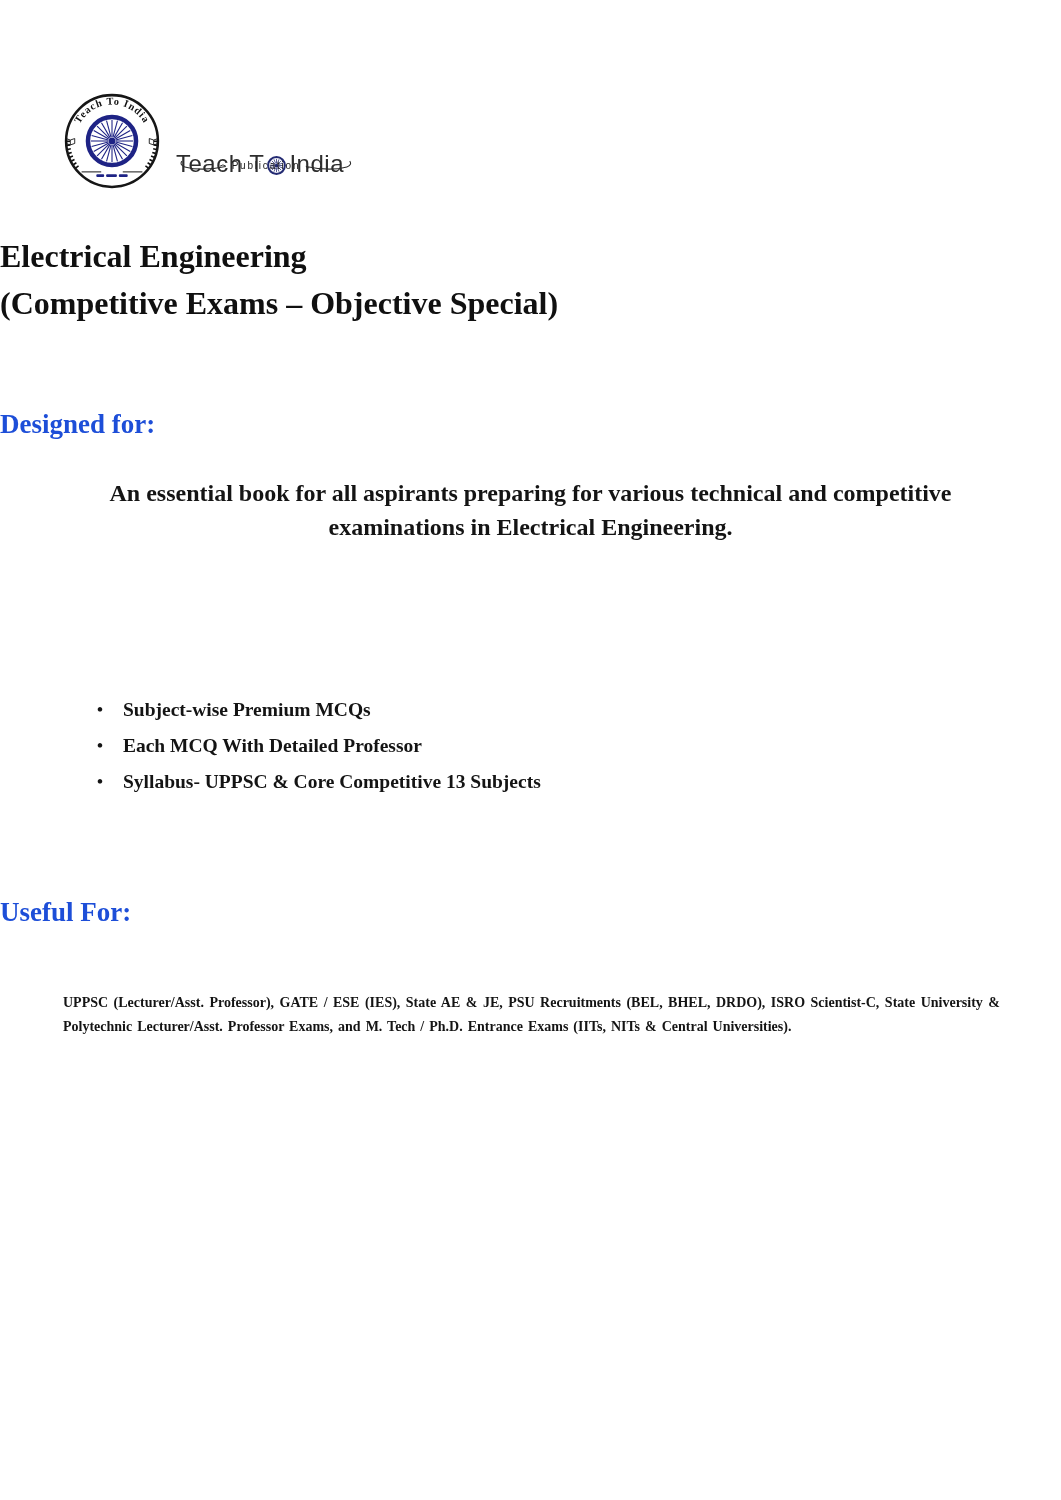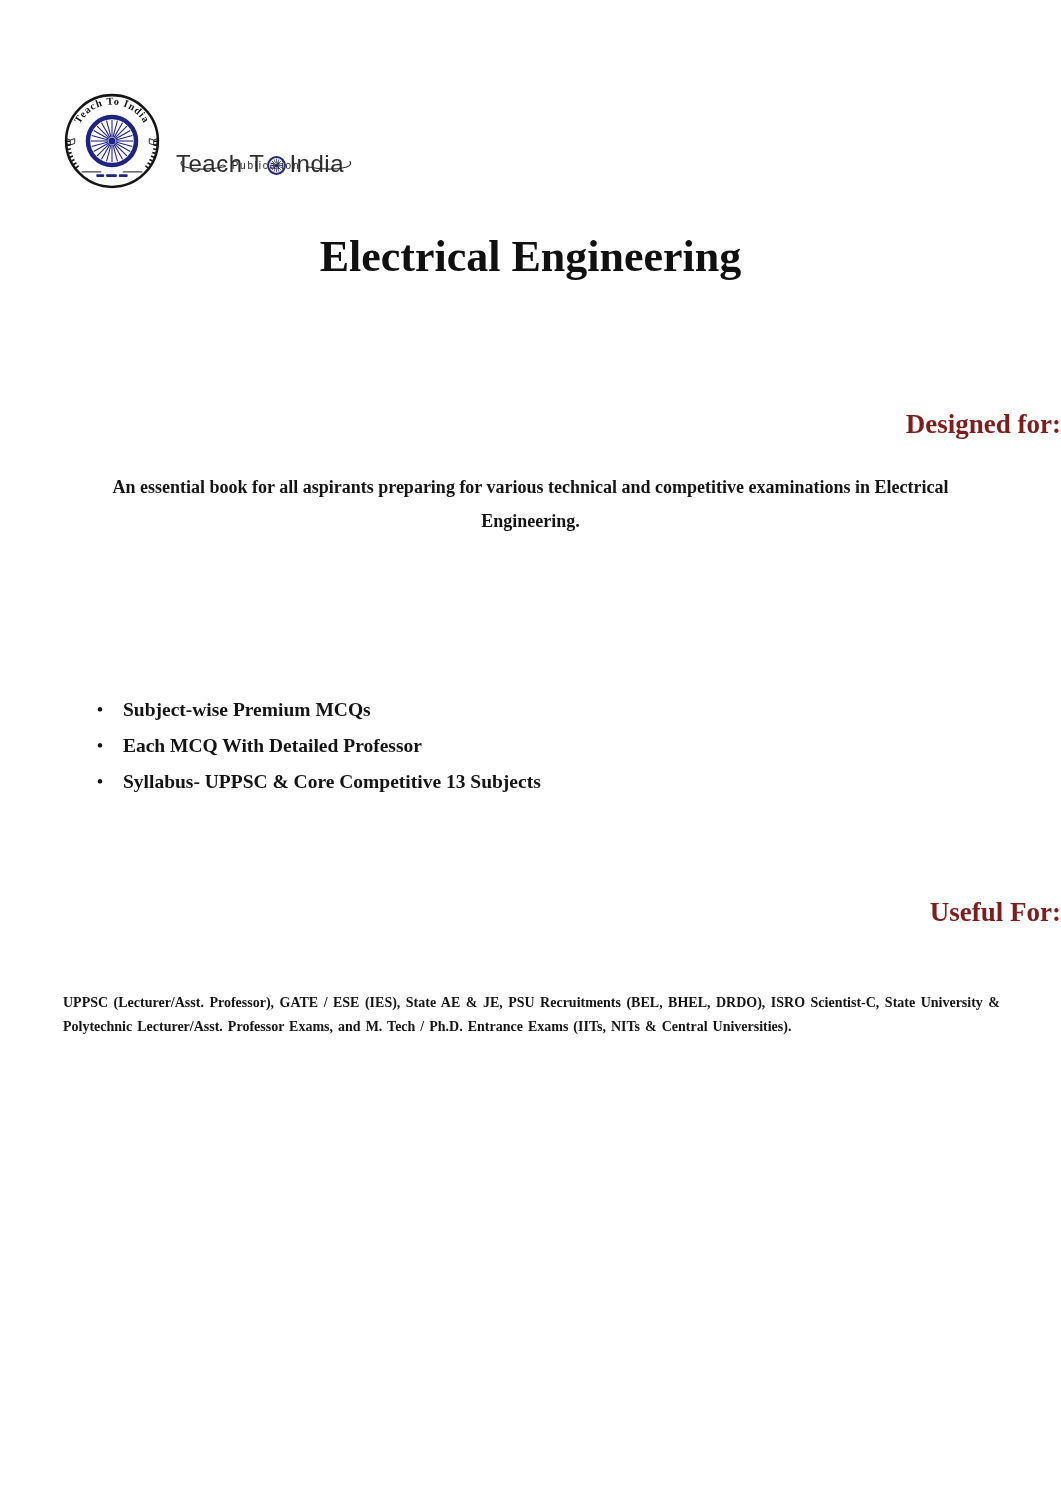--- a/index.html
+++ b/index.html
@@ -29,34 +29,34 @@
   .pub-label{
     font-family:"Liberation Sans", sans-serif;
     font-size:10px;letter-spacing:1.8px;color:#1d1d1d;font-weight:500;
     white-space:nowrap;
   }
   .flourish{display:block;}
 
   
   .book-title{
     position:absolute;top:233px;left:0;width:100%;
-    text-align:center;font-size:44px;font-weight:bold;
+    text-align:left;font-size:32px;font-weight:bold;
     line-height:47px;color:#101010;
   }
   .sec-heading{
-    position:absolute;left:0;width:100%;text-align:right;
-    font-size:27px;font-weight:bold;color:#7f1d1d;margin:0;
+    position:absolute;left:0;width:100%;text-align:left;
+    font-size:27px;font-weight:bold;color:#1d4ed8;margin:0;
   }
   #h-designed{top:409px;}
   #h-features{top:627px;}
   #h-useful{top:897px;}
 
   .intro-body{
     position:absolute;top:452px;left:105px;right:105px;
-    text-align:center;font-size:18px;font-weight:bold;line-height:34px;
+    text-align:center;font-size:24px;font-weight:bold;line-height:34px;
   }
 
   .features-list{
     position:absolute;top:692px;left:97px;right:80px;
     list-style:none;margin:0;padding:0;
   }
   .features-list li{
     display:flex;align-items:baseline;
     font-size:19.5px;font-weight:bold;line-height:35px;
   }
@@ -168,20 +168,21 @@
     </svg>
     <span class="pub-label">Publication</span>
     <svg class="flourish" width="50" height="14" viewBox="0 0 50 14">
       <path d="M 48 3 C 50 5.5, 48.5 8, 45 9 C 32 12.5, 16 11.5, 2 8.5" fill="none" stroke="#2b2b2b" stroke-width="1.1"></path>
       <path d="M 2 8.5 q 1.5 2 3.5 1.5" fill="none" stroke="#2b2b2b" stroke-width="1"></path>
     </svg>
   </div>
 
   <div class="book-title">
     <div>Electrical Engineering</div>
+    <div>(Competitive Exams – Objective Special)</div>
   </div>
 
   <h2 class="sec-heading" id="h-designed">Designed for:</h2>
   <p class="intro-body">An essential book for all aspirants preparing for various technical and competitive examinations in Electrical Engineering.</p>
 
   <ul class="features-list">
     <li>
       <span class="bullet">•</span>
       <span>Subject-wise Premium MCQs</span>
     </li>

